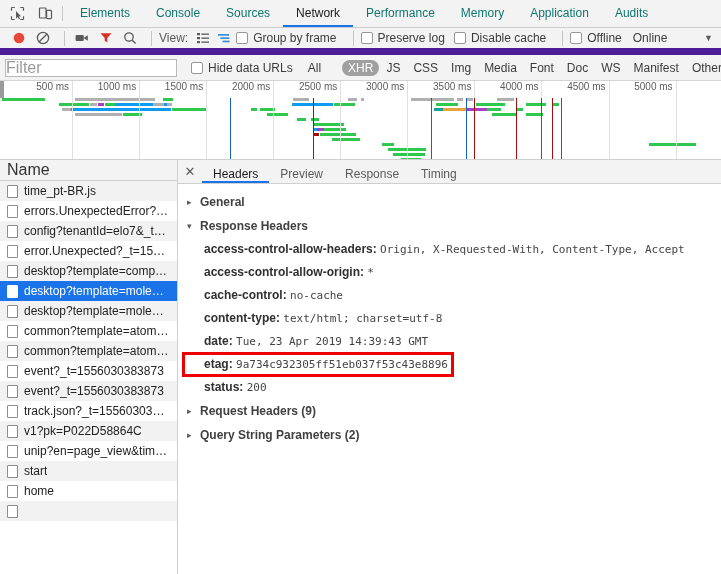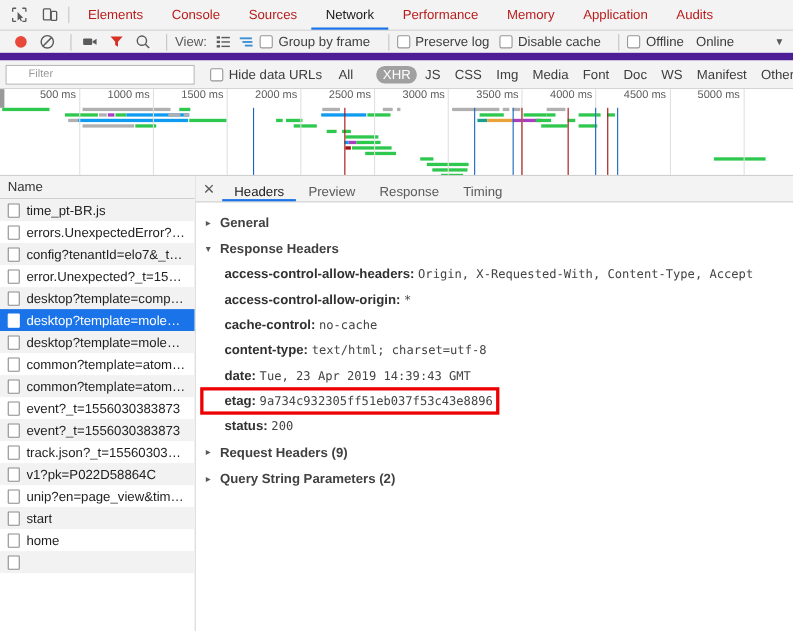--- a/index.html
+++ b/index.html
@@ -21,21 +21,21 @@
     background: #f3f3f3;
     border-bottom: 1px solid #cdcdcd;
   }
   .tb-icons { display: flex; align-items: center; padding: 0 6px 0 8px; gap: 10px; }
   .tb-icon { width: 18px; height: 18px; display: flex; align-items: center; justify-content: center; cursor: pointer; }
   .tb-sep { width: 1px; background: #c8c8c8; margin: 6px 4px 6px 2px; }
   .tabs { display: flex; align-items: stretch; }
   .tab {
     display: flex; align-items: center;
     padding: 0 13px;
-    font-size: 12px; color: #b91c1c;
+    font-size: 12px; color: #0f766e;
     cursor: pointer; white-space: nowrap;
     border-bottom: 2px solid transparent;
   }
   .tab.active { color: #1a1a1a; border-bottom-color: #1a73e8; }
 
   
   .ctrlbar {
     height: 27px; flex: 0 0 27px;
     display: flex; align-items: center;
     background: #f3f3f3;
@@ -60,22 +60,22 @@
   .filterbar {
     height: 26px; flex: 0 0 26px;
     display: flex; align-items: center;
     background: #f3f3f3;
     border-bottom: 1px solid #d4d4d4;
     padding: 0 6px 0 5px;
   }
   .filter-input {
     width: 172px; height: 18px;
     border: 1px solid #b9b9b9; background: #fff;
-    font-size: 10px; font-family: "Liberation Sans", sans-serif;
-    padding: 0 20px; color: #333; outline: none;
+    font-size: 16px; font-family: "Liberation Sans", sans-serif;
+    padding: 0 0; color: #333; outline: none;
   }
   .filter-input::placeholder { color: #9a9a9a; }
   .f-sep { width: 1px; height: 15px; background: #c4c4c4; margin: 0 7px; }
   .ftype {
     font-size: 12px; color: #3c3c3c; padding: 1px 6px;
     border-radius: 8px; cursor: pointer; white-space: nowrap; margin-right: 1px;
   }
   .ftype.active { background: #a0a0a0; color: #fff; }
 
   
@@ -94,21 +94,21 @@
 
   
   .main { flex: 1 1 auto; display: flex; min-height: 0; }
 
   
   .reqlist { width: 178px; flex: 0 0 178px; display: flex; flex-direction: column; border-right: 1px solid #cfcfcf; background: #fff; }
   .rl-head {
     height: 21px; flex: 0 0 21px;
     display: flex; align-items: center;
     background: #f3f3f3; border-bottom: 1px solid #cfcfcf;
-    padding-left: 7px; font-size: 12px; color: #333;
+    padding-left: 7px; font-size: 16px; color: #333;
   }
   .rl-body { flex: 1 1 auto; overflow: hidden; }
   .rrow {
     height: 20px; display: flex; align-items: center;
     padding-left: 7px; gap: 6px; cursor: pointer;
     font-size: 12px; color: #222; white-space: nowrap; overflow: hidden;
   }
   .rrow:nth-child(odd) { background: #f2f2f2; }
   .rrow.sel { background: #1a73e8; color: #fff; }
   .doc-ico {

